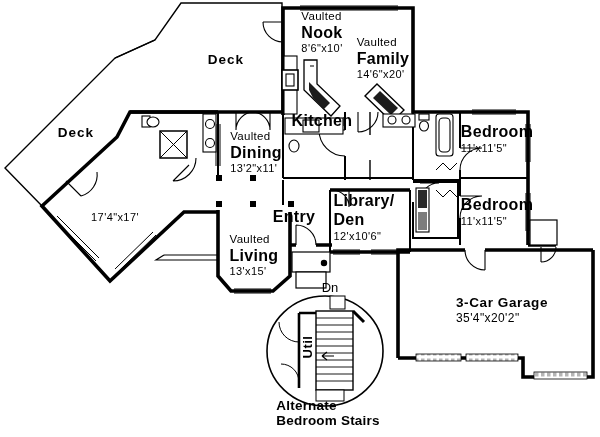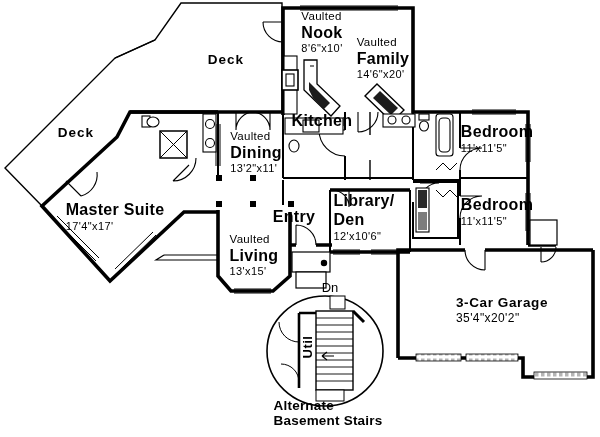--- a/index.html
+++ b/index.html
@@ -210,21 +210,20 @@
 
   <div class="lbl rname" style="left:322px;top:121px">Kitchen</div>
 
   <div class="lbl" style="left:256px;top:153px">
     <span class="pref">Vaulted</span>
     <span class="rname">Dining</span>
     <span class="dims">13'2"x11'</span>
   </div>
 
   <div class="lbl" style="left:115px;top:217px">
-    <span class="rname">Master Suite</span>
     <span class="dims">17'4"x17'</span>
   </div>
 
   <div class="lbl rname" style="left:294px;top:217px">Entry</div>
 
   <div class="lbl" style="left:364px;top:217px">
     <span class="rname">Library/</span>
     <span class="rname">Den</span>
     <span class="dims">12'x10'6"</span>
   </div>
@@ -248,16 +247,16 @@
   <div class="lbl" style="left:502px;top:310px">
     <span class="rname big">3-Car Garage</span>
     <span class="dims big">35'4"x20'2"</span>
   </div>
 
   <div class="lbl dn-lbl" style="left:330px;top:288px">Dn</div>
   <div class="util-lbl" style="left:307px;top:347px">Util</div>
 
   <div class="lbl caption" style="left:328px;top:414px">
     <span>Alternate</span>
-    <span>Basement Stairs</span>
+    <span>Bedroom Stairs</span>
   </div>
 
 </div>
 
 </body></html>

